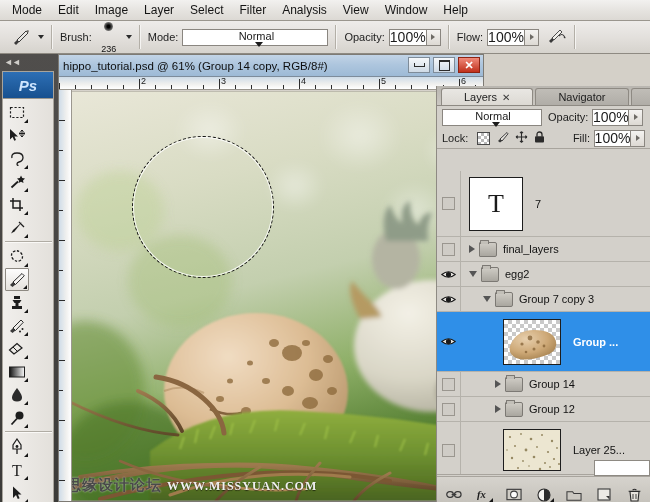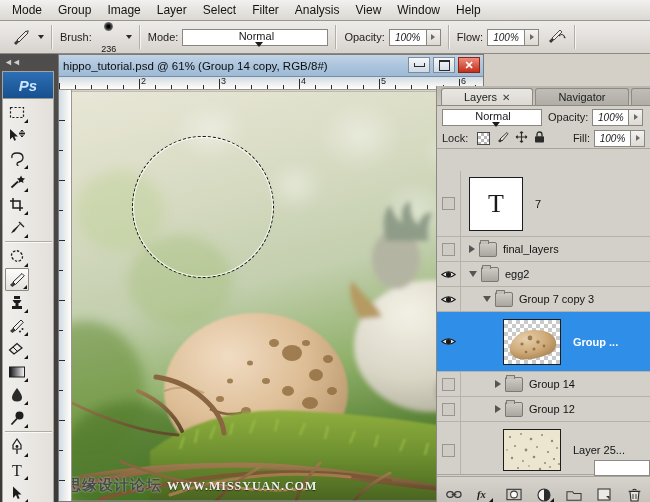--- a/index.html
+++ b/index.html
@@ -52,21 +52,21 @@
     height:17px;border:1px solid #8a8680;background:#ffffff;
     display:flex;align-items:center;justify-content:space-between;
     padding:0 2px 0 4px;box-sizing:border-box;font-size:11px;flex-direction:column;
   }
   .combo .arrow{
     width:0;height:0;border-left:4px solid transparent;border-right:4px solid transparent;
     border-top:5px solid #1b1b1b;margin-left:6px;
   }
   .numfield{
     height:17px;width:38px;border:1px solid #8a8680;background:#fff;
-    display:flex;align-items:center;justify-content:center;font-size:10px;box-sizing:border-box;font-style:italic;
+    display:flex;align-items:center;justify-content:center;font-size:14px;box-sizing:border-box;
   }
   .spinbtn{
     height:17px;width:14px;border:1px solid #8a8680;border-left:none;
     background:linear-gradient(to bottom,#f4f3f1,#ddd9d3);
     display:flex;align-items:center;justify-content:center;box-sizing:border-box;
   }
   .spinbtn i{
     width:0;height:0;border-top:3px solid transparent;border-bottom:3px solid transparent;
     border-left:4px solid #6d6a65;display:block;
   }
@@ -248,21 +248,21 @@
     border:1px solid #8e8a83;box-sizing:border-box;
   }
 </style>
 </head>
 <body>
 
 <div id="app">
 
   <div class="menubar">
     <div class="menuitem">Mode</div>
-    <div class="menuitem">Group</div>
+    <div class="menuitem">Edit</div>
     <div class="menuitem">Image</div>
     <div class="menuitem">Layer</div>
     <div class="menuitem">Select</div>
     <div class="menuitem">Filter</div>
     <div class="menuitem">Analysis</div>
     <div class="menuitem">View</div>
     <div class="menuitem">Window</div>
     <div class="menuitem">Help</div>
   </div>
 

